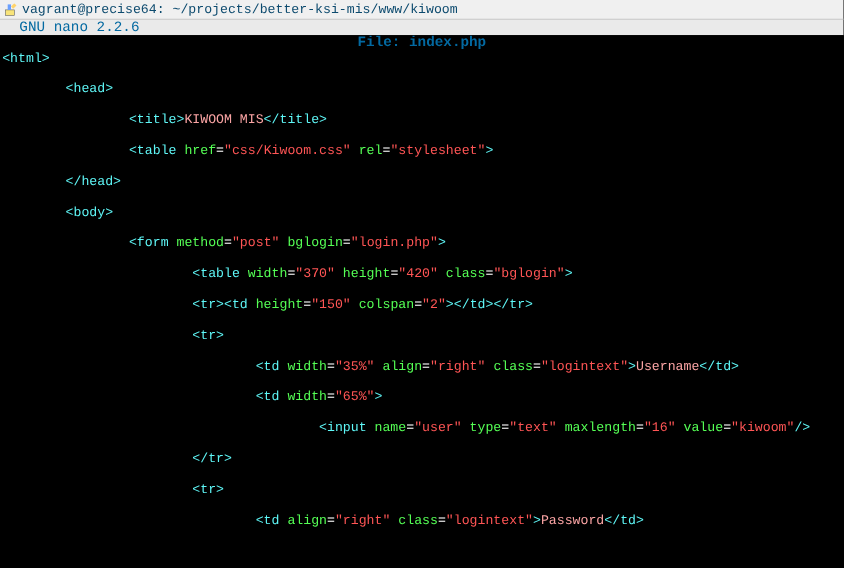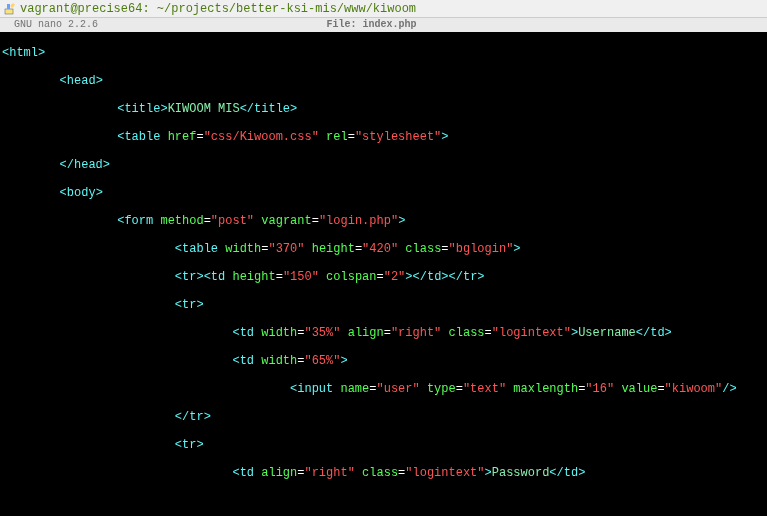--- a/index.html
+++ b/index.html
@@ -7,56 +7,57 @@
   background: #000;
   font-family: "Consolas", "Courier New", monospace;
   font-size: 12px;
   line-height: 14px;
   width: 767px;
   height: 516px;
   overflow: hidden;
 }
 .titlebar {
   background: #f0f0f0;
-  color: #4d7c0f;
+  color: #0c4a6e;
   height: 18px;
   display: flex;
   align-items: center;
   padding: 0 4px;
   gap: 4px;
   border-bottom: 1px solid #ccc;
   font-family: Liberation Mono, monospace;
 }
 .titlebar-icon {
   width: 12px; height: 12px;
   display: inline-block;
 }
 .titlebar-icon svg { display: block; }
 .nano-header {
   background: #eaeaea;
-  color: #737373;
+  color: #0369a1;
   font-family: "Consolas","Courier New",monospace;
-  font-size: 10px;
+  font-size: 13px;
   height: 14px;
   display: flex;
   padding: 0 2px;
+  flex-direction: column;
 }
 .nano-header .nh-left { white-space: pre; }
 .nano-header .nh-file { flex: 1; text-align: center; white-space: pre; font-weight: bold; }
 .editor {
   background: #000;
   padding: 0 2px;
   white-space: pre;
   font-family: "Consolas","Courier New",monospace;
   font-size: 12px;
   line-height: 14px;
 }
 .cy { color: #5ff7f7; }   
 .wh { color: #fff; }
-.ye { color: #86efac; }   
+.ye { color: #fca5a5; }   
 .gr { color: #55ff55; }   
 .rd { color: #ff5555; }
 </style>
 </head>
 <body>
 
 <div class="titlebar">
   <span class="titlebar-icon">
     <svg width="12" height="12" viewBox="0 0 12 12">
         <rect x="1" y="6" width="8" height="5" fill="#f8e47a" stroke="#555" stroke-width="0.5"></rect>
@@ -73,21 +74,21 @@
   <span style="width:120px"></span>
 </div>
 
 <div class="editor">
 <div><span class="cy">&lt;</span><span class="cy">html</span><span class="cy">&gt;</span></div>
 <div><span>        </span><span class="cy">&lt;</span><span class="cy">head</span><span class="cy">&gt;</span></div>
 <div><span>                </span><span class="cy">&lt;</span><span class="cy">title</span><span class="cy">&gt;</span><span class="ye">KIWOOM MIS</span><span class="cy">&lt;/</span><span class="cy">title</span><span class="cy">&gt;</span></div>
 <div><span>                </span><span class="cy">&lt;</span><span class="cy">table </span><span class="gr">href</span><span class="wh">=</span><span class="rd">"css/Kiwoom.css"</span><span> </span><span class="gr">rel</span><span class="wh">=</span><span class="rd">"stylesheet"</span><span class="cy">&gt;</span></div>
 <div><span>        </span><span class="cy">&lt;/</span><span class="cy">head</span><span class="cy">&gt;</span></div>
 <div><span>        </span><span class="cy">&lt;</span><span class="cy">body</span><span class="cy">&gt;</span></div>
-<div><span>                </span><span class="cy">&lt;</span><span class="cy">form </span><span class="gr">method</span><span class="wh">=</span><span class="rd">"post"</span><span> </span><span class="gr">vagrant</span><span class="wh">=</span><span class="rd">"login.php"</span><span class="cy">&gt;</span></div>
+<div><span>                </span><span class="cy">&lt;</span><span class="cy">form </span><span class="gr">method</span><span class="wh">=</span><span class="rd">"post"</span><span> </span><span class="gr">bglogin</span><span class="wh">=</span><span class="rd">"login.php"</span><span class="cy">&gt;</span></div>
 <div><span>                        </span><span class="cy">&lt;</span><span class="cy">table </span><span class="gr">width</span><span class="wh">=</span><span class="rd">"370"</span><span> </span><span class="gr">height</span><span class="wh">=</span><span class="rd">"420"</span><span> </span><span class="gr">class</span><span class="wh">=</span><span class="rd">"bglogin"</span><span class="cy">&gt;</span></div>
 <div><span>                        </span><span class="cy">&lt;</span><span class="cy">tr</span><span class="cy">&gt;&lt;</span><span class="cy">td </span><span class="gr">height</span><span class="wh">=</span><span class="rd">"150"</span><span> </span><span class="gr">colspan</span><span class="wh">=</span><span class="rd">"2"</span><span class="cy">&gt;&lt;/</span><span class="cy">td</span><span class="cy">&gt;&lt;/</span><span class="cy">tr</span><span class="cy">&gt;</span></div>
 <div><span>                        </span><span class="cy">&lt;</span><span class="cy">tr</span><span class="cy">&gt;</span></div>
 <div><span>                                </span><span class="cy">&lt;</span><span class="cy">td </span><span class="gr">width</span><span class="wh">=</span><span class="rd">"35%"</span><span> </span><span class="gr">align</span><span class="wh">=</span><span class="rd">"right"</span><span> </span><span class="gr">class</span><span class="wh">=</span><span class="rd">"logintext"</span><span class="cy">&gt;</span><span class="ye">Username</span><span class="cy">&lt;/</span><span class="cy">td</span><span class="cy">&gt;</span></div>
 <div><span>                                </span><span class="cy">&lt;</span><span class="cy">td </span><span class="gr">width</span><span class="wh">=</span><span class="rd">"65%"</span><span class="cy">&gt;</span></div>
 <div><span>                                        </span><span class="cy">&lt;</span><span class="cy">input </span><span class="gr">name</span><span class="wh">=</span><span class="rd">"user"</span><span> </span><span class="gr">type</span><span class="wh">=</span><span class="rd">"text"</span><span> </span><span class="gr">maxlength</span><span class="wh">=</span><span class="rd">"16"</span><span> </span><span class="gr">value</span><span class="wh">=</span><span class="rd">"kiwoom"</span><span class="cy">/&gt;</span></div>
 <div><span>                        </span><span class="cy">&lt;/</span><span class="cy">tr</span><span class="cy">&gt;</span></div>
 <div><span>                        </span><span class="cy">&lt;</span><span class="cy">tr</span><span class="cy">&gt;</span></div>
 <div><span>                                </span><span class="cy">&lt;</span><span class="cy">td </span><span class="gr">align</span><span class="wh">=</span><span class="rd">"right"</span><span> </span><span class="gr">class</span><span class="wh">=</span><span class="rd">"logintext"</span><span class="cy">&gt;</span><span class="ye">Password</span><span class="cy">&lt;/</span><span class="cy">td</span><span class="cy">&gt;</span></div>
 

